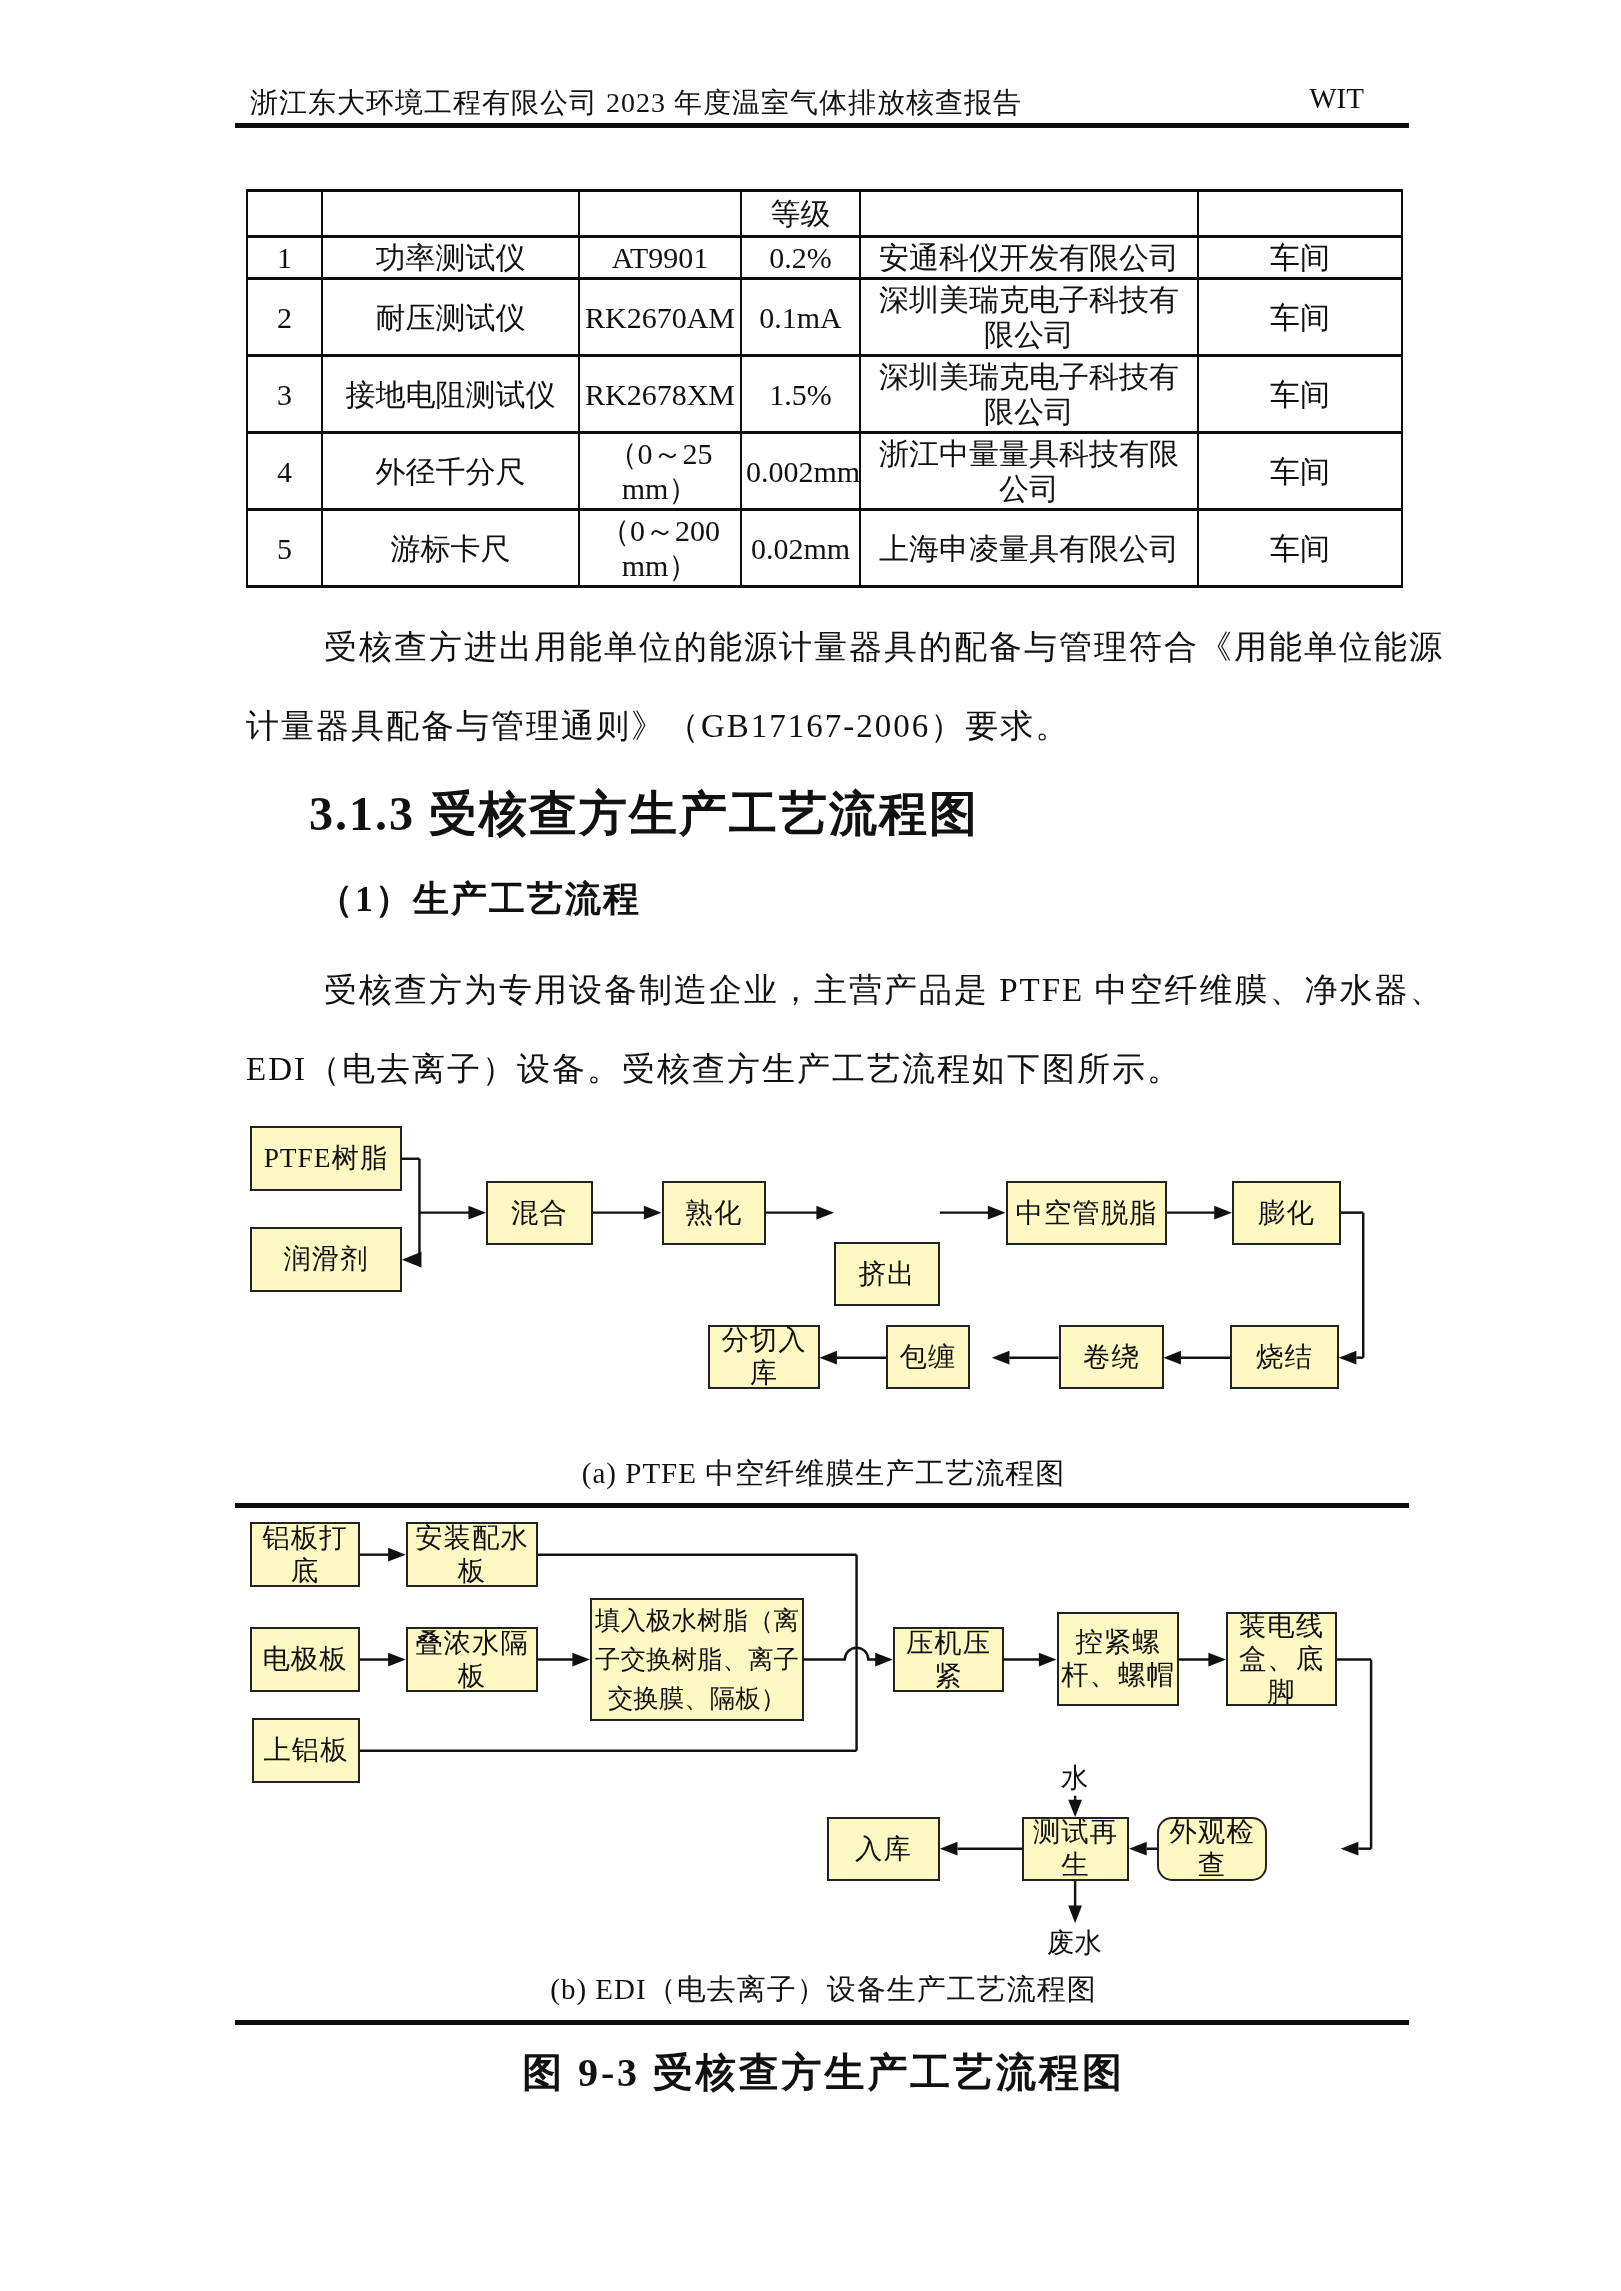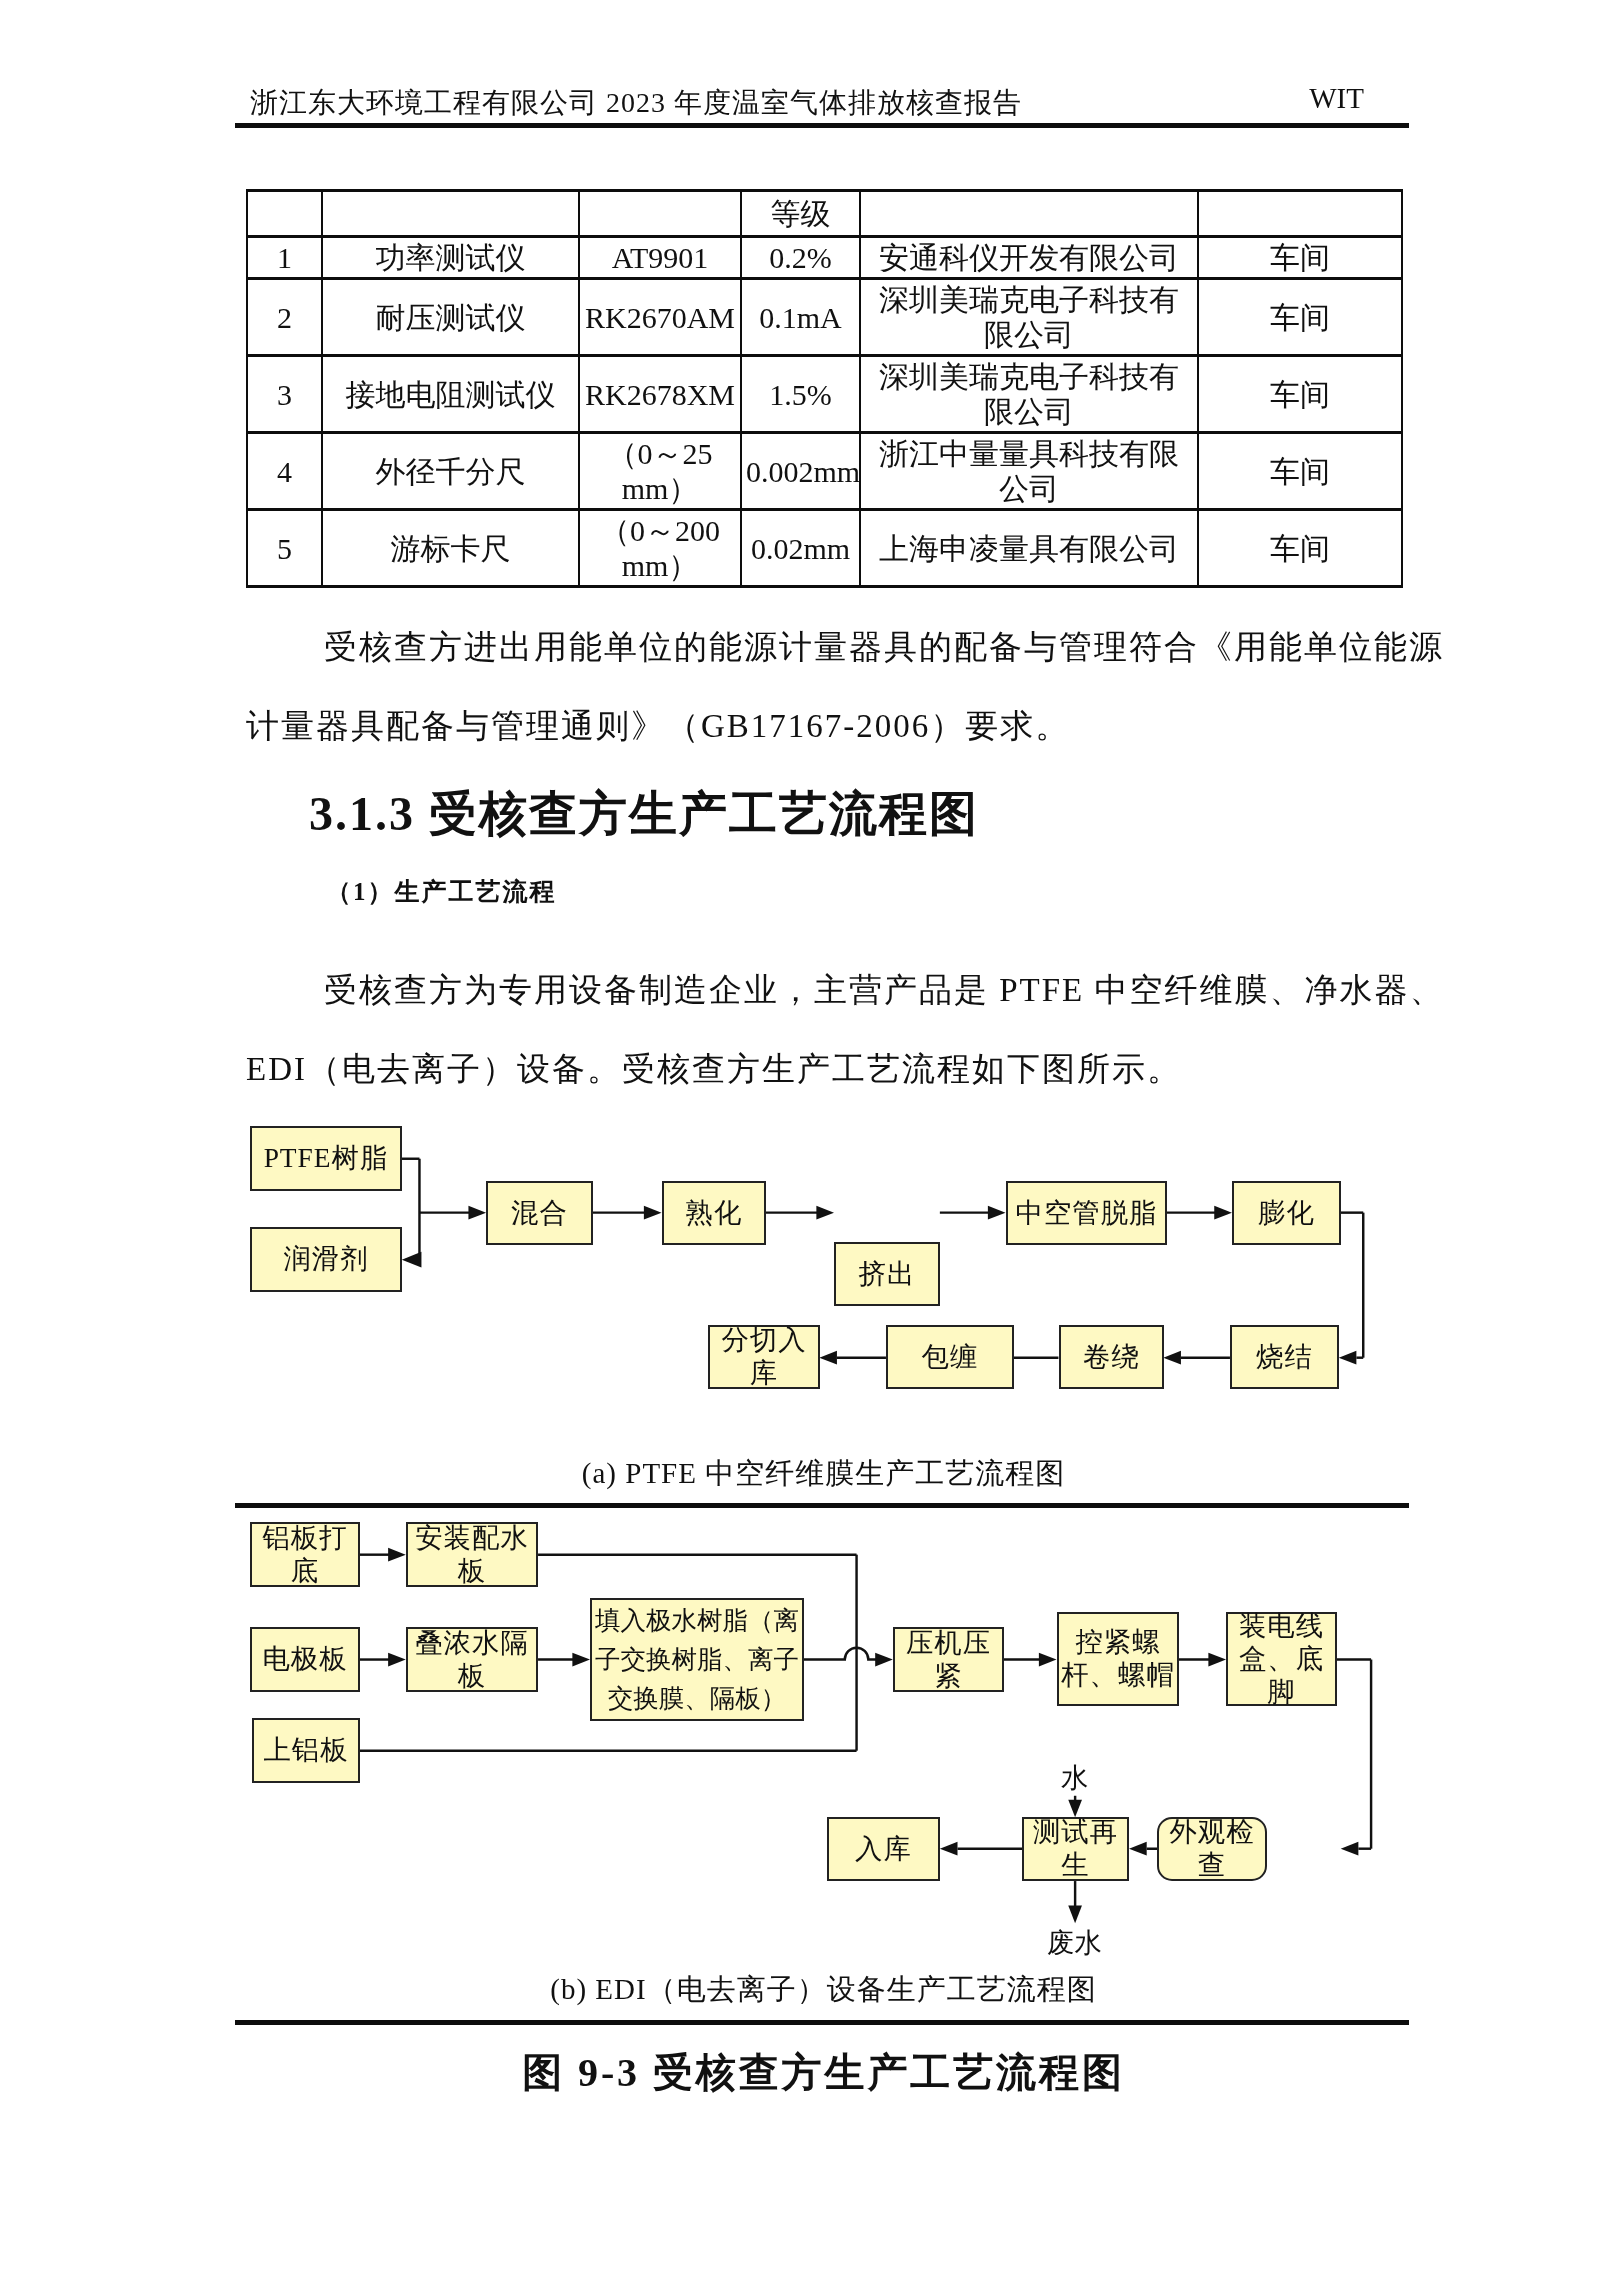--- a/index.html
+++ b/index.html
@@ -21,21 +21,21 @@
   }
   table.instr td{
     border-left:2px solid #0d0d0d;border-right:2px solid #0d0d0d;
     border-top:3.9px solid #0d0d0d;border-bottom:3.9px solid #0d0d0d;
     text-align:center;vertical-align:middle;padding:2px 3.9px;overflow:hidden;
   }
   
   .bodyline{position:absolute;left:246px;width:1157px;font-size:33px;white-space:nowrap;letter-spacing:2px;}
   .indent{padding-left:78px;}
   .h313{position:absolute;left:309px;top:782px;font-size:48px;font-weight:bold;letter-spacing:2px;}
-  .hsub{position:absolute;left:326px;top:875px;font-size:25px;font-weight:bold;letter-spacing:2px;}
+  .hsub{position:absolute;left:317px;top:875px;font-size:36px;font-weight:bold;letter-spacing:2px;}
   
   .fbox{
     position:absolute;box-sizing:border-box;border:2px solid #222222;background:#fef9c3;
     display:flex;align-items:center;justify-content:center;text-align:center;
     font-size:27.4px;line-height:33px;letter-spacing:1px;
   }
   .fbox.small-font{font-size:25.5px;line-height:39px;letter-spacing:0;}
   .flabel{position:absolute;font-size:27.4px;}
   svg.connectors{position:absolute;left:0;top:0;}
   .cap{position:absolute;left:246px;width:1155px;text-align:center;font-size:29px;letter-spacing:1px;}
@@ -180,21 +180,21 @@
   </svg>
 
   <div class="fbox" style="left:250px;top:1126px;width:152px;height:65px;">PTFE树脂</div>
   <div class="fbox" style="left:250px;top:1227px;width:152px;height:65px;">润滑剂</div>
   <div class="fbox" style="left:486px;top:1181px;width:107px;height:64px;">混合</div>
   <div class="fbox" style="left:662px;top:1181px;width:104px;height:64px;">熟化</div>
   <div class="fbox" style="left:834px;top:1242px;width:106px;height:64px;">挤出</div>
   <div class="fbox" style="left:1006px;top:1181px;width:161px;height:64px;">中空管脱脂</div>
   <div class="fbox" style="left:1232px;top:1181px;width:109px;height:64px;">膨化</div>
   <div class="fbox" style="left:708px;top:1325px;width:112px;height:64px;">分切入库</div>
-  <div class="fbox" style="left:886px;top:1325px;width:128px;height:64px;">包缠</div>
+  <div class="fbox" style="left:886px;top:1325px;width:84px;height:64px;">包缠</div>
   <div class="fbox" style="left:1059px;top:1325px;width:105px;height:64px;">卷绕</div>
   <div class="fbox" style="left:1230px;top:1325px;width:109px;height:64px;">烧结</div>
 
   <div class="cap cap-a">(a) PTFE 中空纤维膜生产工艺流程图</div>
   <div class="rule rule-fig-top"></div>
 
   <div class="fbox" style="left:250px;top:1522px;width:110px;height:65px;">铝板打底</div>
   <div class="fbox" style="left:406px;top:1522px;width:132px;height:65px;">安装配水板</div>
   <div class="fbox" style="left:250px;top:1627px;width:110px;height:65px;">电极板</div>
   <div class="fbox" style="left:406px;top:1627px;width:132px;height:65px;">叠浓水隔板</div>

